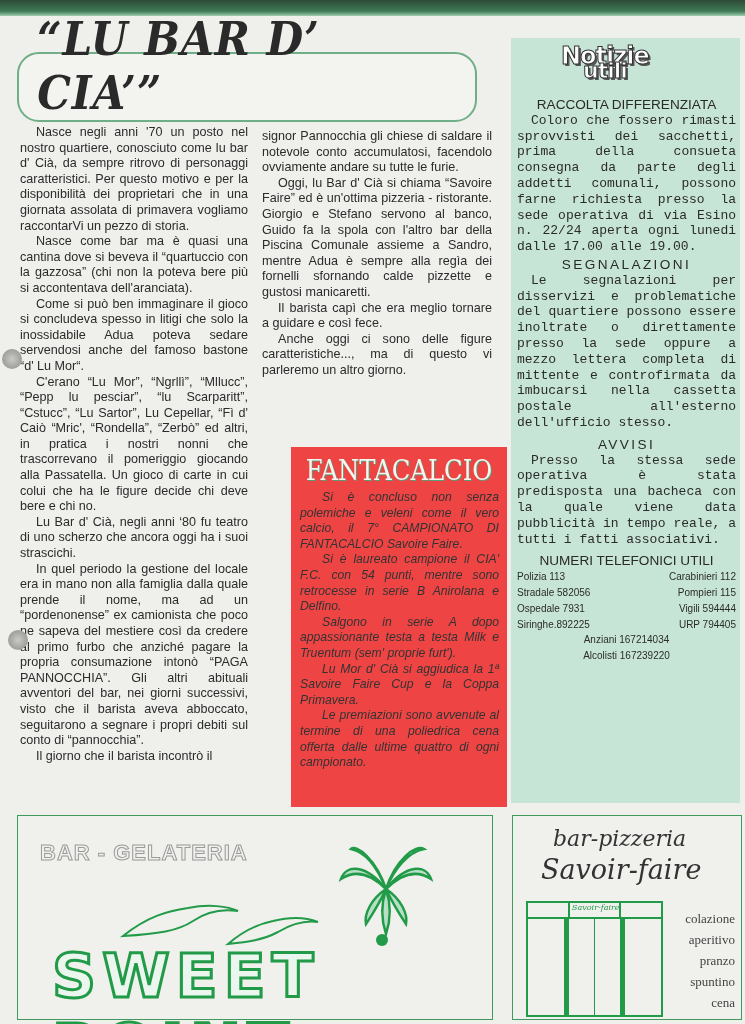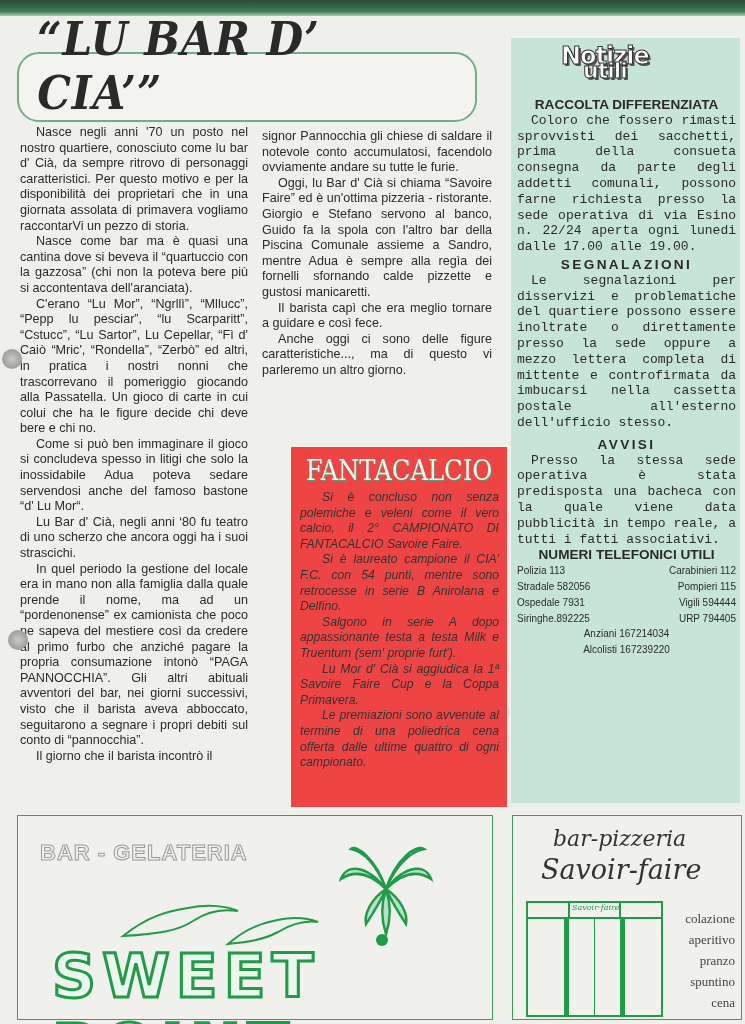--- a/index.html
+++ b/index.html
@@ -21,21 +21,21 @@
               font-size:27px; color:#f6f6f0; letter-spacing:0px; text-shadow:1px 1px 0 #5b9c78; transform:scaleX(0.9); }
   .fanta .body { padding:0 8px 0 9px; font-size:12.2px; line-height:15.6px; font-style:italic; text-align:justify; color:#333; }
   .fanta p { margin:0; text-indent:22px; }
   .notizie { position:absolute; left:511px; top:38px; width:229px; height:765px; background:#c7e5d6; }
   .logo-notizie { position:absolute; left:50px; top:6px; width:130px; height:44px; }
   .logo-notizie .l1 { position:absolute; left:0; top:-2px; font-family:"DejaVu Sans", sans-serif; font-weight:bold; font-size:24px;
         color:#fff; -webkit-text-stroke:1px #333; text-shadow:2px 2px 0 #555; letter-spacing:-1px; }
   .logo-notizie .l2 { position:absolute; left:22px; top:14px; font-family:"DejaVu Sans", sans-serif; font-weight:bold; font-size:22px;
         color:#fff; -webkit-text-stroke:1px #333; text-shadow:2px 2px 0 #555; letter-spacing:-1px; }
   .notizie .content { position:absolute; left:6px; top:59px; width:219px; font-size:13px; line-height:15.8px; text-align:justify; }
-  .notizie h3 { margin:0; text-align:center; font-size:13.6px; font-weight:bold; color:#2a2a2a; }
+  .notizie h3 { margin:0; text-align:center; font-size:13.6px; font-weight:normal; color:#2a2a2a; }
   .notizie h3.spaced { letter-spacing:2.4px; margin-top:2px; }
   .notizie p { margin:0; text-indent:14px;font-family:Liberation Mono, monospace; }
   .phones { display:grid; grid-template-columns: 118px 101px; font-size:10px; line-height:15.8px; }
   .phones .r { text-align:right; }
   .phones .c { grid-column:1 / span 2; text-align:center; }
   .ad-sweet { position:absolute; left:17px; top:815px; width:474px; height:203px; border:1.5px solid #3f9a5e; background:#f0f0ed; }
   .ad-sweet .bg { position:absolute; left:22px; top:24px; font-size:22px; font-weight:bold; letter-spacing:1px;
         color:transparent; -webkit-text-stroke:1px #9a9a9a; }
   .ad-sweet .sp { position:absolute; left:34px; top:125px; font-size:60px; font-weight:bold; letter-spacing:6px;
         color:#eaf6ee; -webkit-text-stroke:3px #229b49; font-family:"DejaVu Sans", sans-serif; transform:scaleX(1.02); transform-origin:left; }
@@ -50,61 +50,61 @@
 
 <div class="topband"></div>
 
 <div class="title-box">
   <span>“LU BAR D’ CIA’”</span>
 </div>
 
 <div class="col" id="col1">
   <p>Nasce negli anni '70 un posto nel nostro quartiere, conosciuto come lu bar d' Cià, da sempre ritrovo di personaggi caratteristici. Per questo motivo e per la disponibilità dei proprietari che in una giornata assolata di primavera vogliamo raccontarVi un pezzo di storia.</p>
   <p>Nasce come bar ma è quasi una cantina dove si beveva il “quartuccio con la gazzosa” (chi non la poteva bere più si accontentava dell'aranciata).</p>
+  <p>Come si può ben immaginare il gioco si concludeva spesso in litigi che solo la inossidabile Adua poteva sedare servendosi anche del famoso bastone “d' Lu Mor“.</p>
   <p>C'erano “Lu Mor”, “Ngrllì”, “Mllucc”, “Pepp lu pesciar”, “lu Scarparitt”, “Cstucc”, “Lu Sartor”, Lu Cepellar, “Fì d' Caiò “Mric', “Rondella”, “Zerbò” ed altri, in pratica i nostri nonni che trascorrevano il pomeriggio giocando alla Passatella. Un gioco di carte in cui colui che ha le figure decide chi deve bere e chi no.</p>
-  <p>Come si può ben immaginare il gioco si concludeva spesso in litigi che solo la inossidabile Adua poteva sedare servendosi anche del famoso bastone “d' Lu Mor“.</p>
   <p>Lu Bar d' Cià, negli anni ‘80 fu teatro di uno scherzo che ancora oggi ha i suoi strascichi.</p>
   <p>In quel periodo la gestione del locale era in mano non alla famiglia dalla quale prende il nome, ma ad un “pordenonense” ex camionista che poco ne sapeva del mestiere così da credere al primo furbo che anziché pagare la propria consumazione intonò “PAGA PANNOCCHIA”. Gli altri abituali avventori del bar, nei giorni successivi, visto che il barista aveva abboccato, seguitarono a segnare i propri debiti sul conto di “pannocchia”.</p>
   <p>Il giorno che il barista incontrò il</p>
 </div>
 
 <div class="hole" style="left:2px;top:349px;"></div>
 <div class="hole" style="left:8px;top:630px;"></div>
 
 <div class="col" id="col2">
   <p style="text-indent:0">signor Pannocchia gli chiese di saldare il notevole conto accumulatosi, facendolo ovviamente andare su tutte le furie.</p>
   <p>Oggi, lu Bar d' Cià si chiama “Savoire Faire” ed è un'ottima pizzeria - ristorante. Giorgio e Stefano servono al banco, Guido fa la spola con l'altro bar della Piscina Comunale assieme a Sandro, mentre Adua è sempre alla regìa dei fornelli sfornando calde pizzette e gustosi manicaretti.</p>
   <p>Il barista capì che era meglio tornare a guidare e così fece.</p>
   <p>Anche oggi ci sono delle figure caratteristiche..., ma di questo vi parleremo un altro giorno.</p>
 </div>
 
 <div class="fanta">
   <h2>FANTACALCIO</h2>
   <div class="body">
-    <p>Si è concluso non senza polemiche e veleni come il vero calcio, il 2° CAMPIONATO DI FANTACALCIO Savoire Faire.</p>
+    <p>Si è concluso non senza polemiche e veleni come il vero calcio, il 7° CAMPIONATO DI FANTACALCIO Savoire Faire.</p>
     <p>Si è laureato campione il CIA' F.C. con 54 punti, mentre sono retrocesse in serie B Anirolana e Delfino.</p>
     <p>Salgono in serie A dopo appassionante testa a testa Milk e Truentum (sem' proprie furt').</p>
     <p>Lu Mor d' Cià si aggiudica la 1ª Savoire Faire Cup e la Coppa Primavera.</p>
     <p>Le premiazioni sono avvenute al termine di una poliedrica cena offerta dalle ultime quattro di ogni campionato.</p>
   </div>
 </div>
 
 <div class="notizie">
   <div class="logo-notizie">
     <span class="l1">Notizie</span>
     <span class="l2">utili</span>
   </div>
   <div class="content">
     <h3>RACCOLTA DIFFERENZIATA</h3>
     <p>Coloro che fossero rimasti sprovvisti dei sacchetti, prima della consueta consegna da parte degli addetti comunali, possono farne richiesta presso la sede operativa di via Esino n. 22/24  aperta ogni lunedi dalle 17.00 alle  19.00.</p>
     <h3 class="spaced">SEGNALAZIONI</h3>
     <p>Le segnalazioni per disservizi e problematiche del quartiere possono essere inoltrate o direttamente presso la sede oppure a mezzo lettera completa di mittente e controfirmata  da imbucarsi nella cassetta postale all'esterno dell'ufficio stesso.</p>
     <h3 class="spaced" style="margin-top:6px">AVVISI</h3>
     <p>Presso la stessa sede operativa è stata predisposta una bacheca con la quale viene data pubblicità in tempo reale, a tutti i fatti associativi.</p>
-    <h3 style="">NUMERI TELEFONICI UTILI</h3>
+    <h3 style="margin-top:6px">NUMERI TELEFONICI UTILI</h3>
     <div class="phones">
       <span>Polizia 113</span>
       <span class="r">Carabinieri 112</span>
       <span>Stradale 582056</span>
       <span class="r">Pompieri   115</span>
       <span>Ospedale 7931</span>
       <span class="r">Vigili   594444</span>
       <span>Siringhe.892225</span>
       <span class="r">URP   794405</span>
       <span class="c">Anziani 167214034</span>

